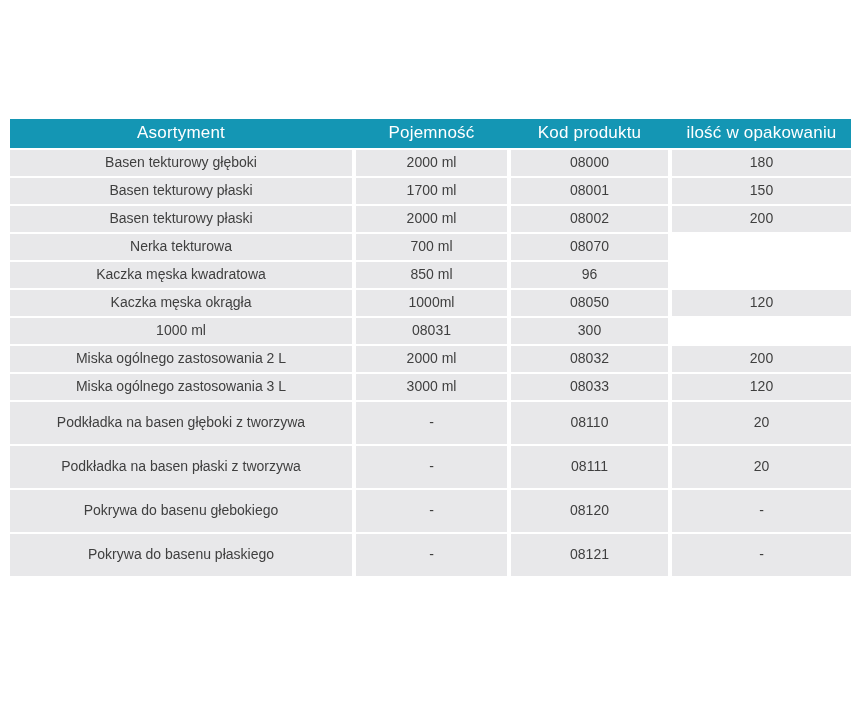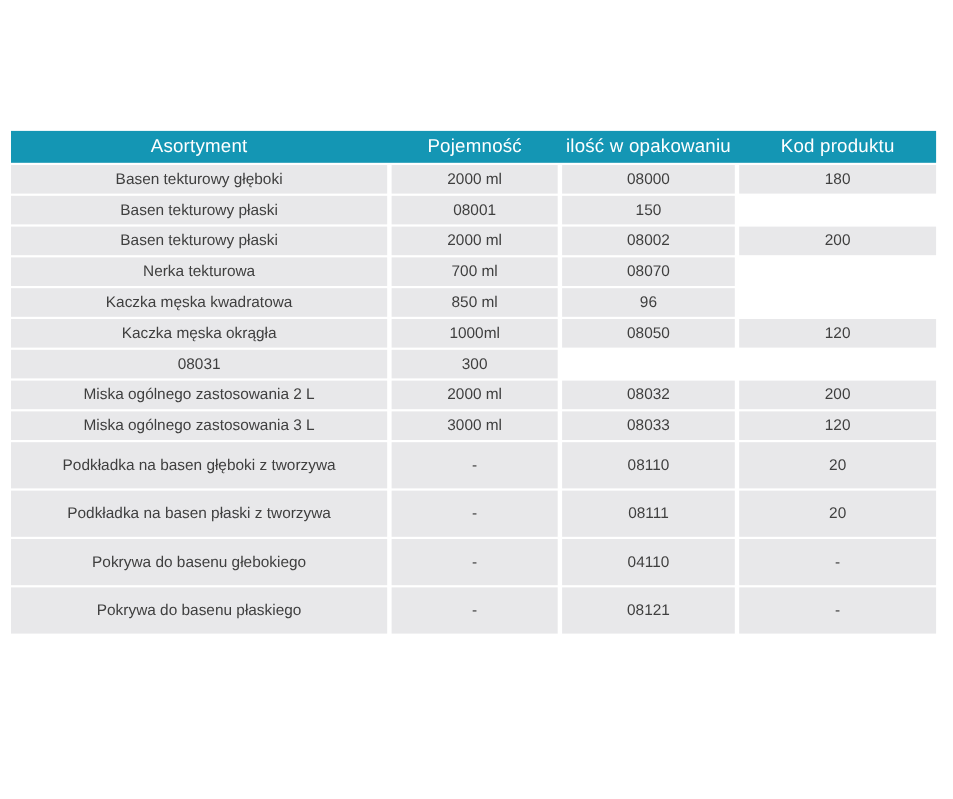--- a/index.html
+++ b/index.html
@@ -61,32 +61,33 @@
     white-space: nowrap;
   }
 </style>
 </head>
 <body>
 
 <div class="product-table">
   <div class="row header-row">
     <div class="cell">Asortyment</div>
     <div class="cell">Pojemność</div>
+    <div class="cell">Kod produktu</div>
     <div class="cell">ilość w opakowaniu</div>
-    <div class="cell">Kod produktu</div>
   </div>
   <div>
       <div class="row body-row">
         <div class="cell">Basen tekturowy głęboki</div>
         <div class="cell">2000 ml</div>
         <div class="cell">08000</div>
         <div class="cell">180</div>
       </div>
       <div class="row body-row">
         <div class="cell">Basen tekturowy płaski</div>
+        <div class="cell">1700 ml</div>
         <div class="cell">08001</div>
         <div class="cell">150</div>
       </div>
       <div class="row body-row">
         <div class="cell">Basen tekturowy płaski</div>
         <div class="cell">2000 ml</div>
         <div class="cell">08002</div>
         <div class="cell">200</div>
       </div>
       <div class="row body-row">
@@ -99,20 +100,21 @@
         <div class="cell">850 ml</div>
         <div class="cell">96</div>
       </div>
       <div class="row body-row">
         <div class="cell">Kaczka męska okrągła</div>
         <div class="cell">1000ml</div>
         <div class="cell">08050</div>
         <div class="cell">120</div>
       </div>
       <div class="row body-row">
+        <div class="cell">1000 ml</div>
         <div class="cell">08031</div>
         <div class="cell">300</div>
       </div>
       <div class="row body-row">
         <div class="cell">Miska ogólnego zastosowania 2 L</div>
         <div class="cell">2000 ml</div>
         <div class="cell">08032</div>
         <div class="cell">200</div>
       </div>
       <div class="row body-row">
@@ -129,21 +131,21 @@
       </div>
       <div class="row body-row tall">
         <div class="cell">Podkładka na basen płaski z tworzywa</div>
         <div class="cell">-</div>
         <div class="cell">08111</div>
         <div class="cell">20</div>
       </div>
       <div class="row body-row tall">
         <div class="cell">Pokrywa do basenu głebokiego</div>
         <div class="cell">-</div>
-        <div class="cell">04110</div>
+        <div class="cell">08120</div>
         <div class="cell">-</div>
       </div>
       <div class="row body-row tall">
         <div class="cell">Pokrywa do basenu płaskiego</div>
         <div class="cell">-</div>
         <div class="cell">08121</div>
         <div class="cell">-</div>
       </div>
     </div>
 </div>

